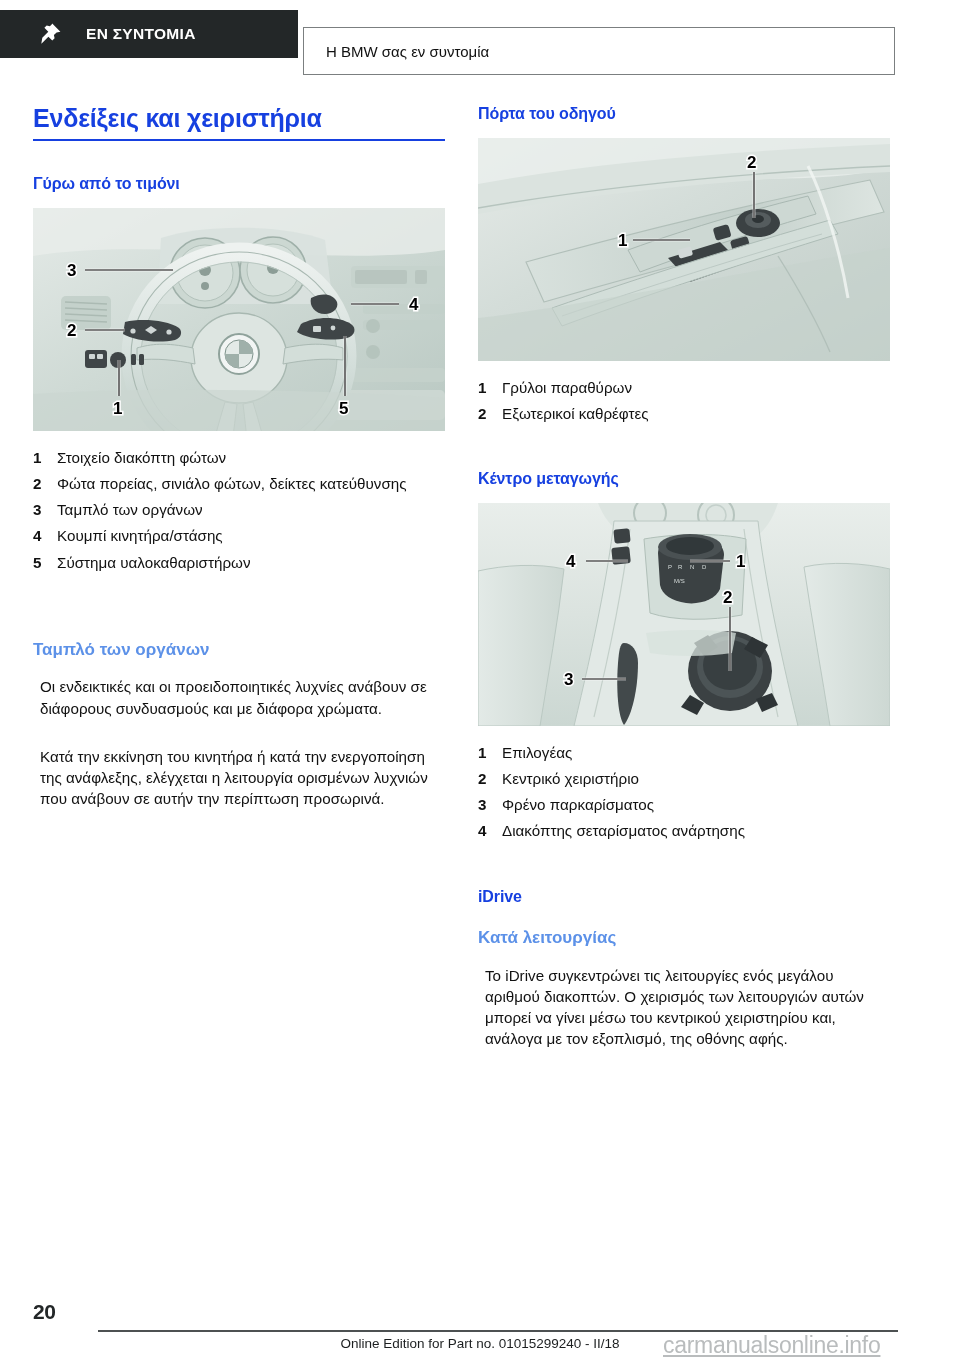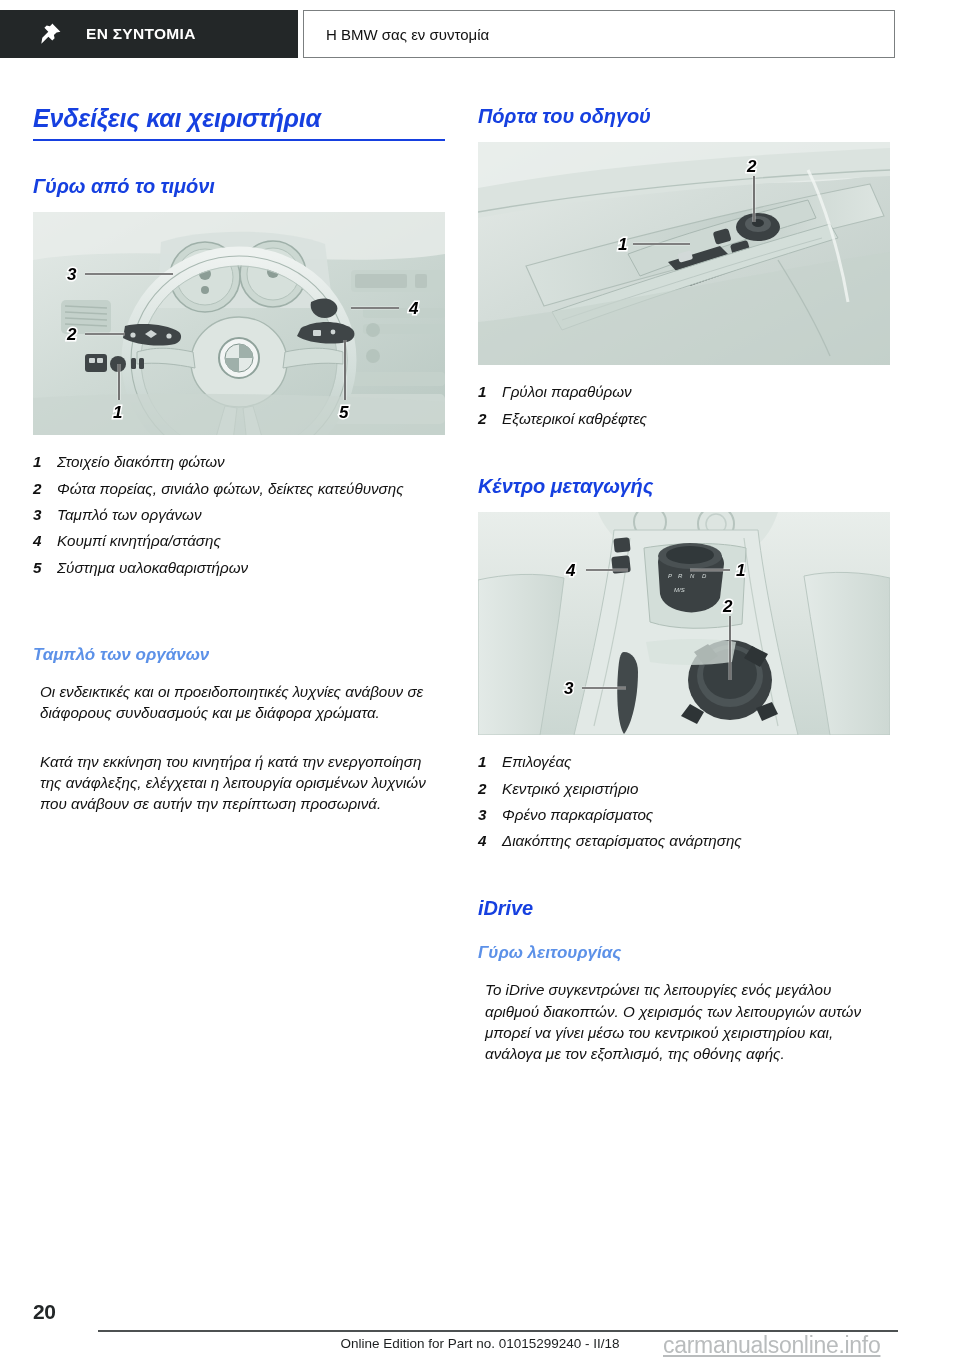--- a/index.html
+++ b/index.html
@@ -47,58 +47,57 @@
     font-size: 15.5px;
     font-weight: bold;
     color: #ffffff;
     letter-spacing: 0.3px;
     margin-left: 44px;
     white-space: nowrap;
   }
   .header-box {
     position: absolute;
     left: 303px;
-    top: 0;
+    top: 17px;
     width: 592px;
     height: 48px;
     border: 1px solid #7b7f80;
     box-sizing: border-box;
     display: flex;
     align-items: center;
     background: #fff;
   }
   .header-box-label {
     font-size: 15px;
     color: #111;
     padding-left: 22px;
     white-space: nowrap;
   }
 
   
   .col {
     position: absolute;
     top: 104px;
     width: 412px;
-    font-style: italic;
   }
   .col-left  { left: 33px; }
   .col-right { left: 478px; }
 
   h1.title {
     font-size: 25px;
     font-weight: bold;
     color: #1640e0;
     margin: 0;
     padding: 0 0 7px 0;
     border-bottom: 2px solid #1640e0;
     letter-spacing: -0.2px;
     line-height: 1.12;
   }
   h2.sec {
-    font-size: 20px;
+    font-size: 16px;
     font-weight: bold;
     color: #1640e0;
     margin: 0;
     padding: 0;
     line-height: 1.22;
     letter-spacing: -0.1px;
   }
   h3.subsec {
     font-size: 17px;
     font-weight: bold;
@@ -528,21 +527,21 @@
     <li>
       <span class="num">4</span>
       <span class="txt">Διακόπτης σεταρίσματος ανάρτησης</span>
     </li>
   </ol>
 
   <div class="sp-sec-gap"></div>
   <h2 class="sec">iDrive</h2>
 
   <div class="sp-sub-gap"></div>
-  <h3 class="subsec">Γύρω λειτουργίας</h3>
+  <h3 class="subsec">Κατά λειτουργίας</h3>
 
   <div style="height:9px"></div>
   <p class="body">Το iDrive συγκεντρώνει τις λειτουργίες ενός μεγάλου αριθμού διακοπτών. Ο χειρισμός των λειτουργιών αυτών μπορεί να γίνει μέσω του κεντρικού χειριστηρίου και, ανάλογα με τον εξοπλισμό, της οθόνης αφής.</p>
 </div>
 
 <div class="footer">
   <div class="page-num">20</div>
   <div class="footer-rule"></div>
   <div class="footer-note">Online Edition for Part no. 01015299240 - II/18</div>
   <div class="watermark">carmanualsonline.info</div>

